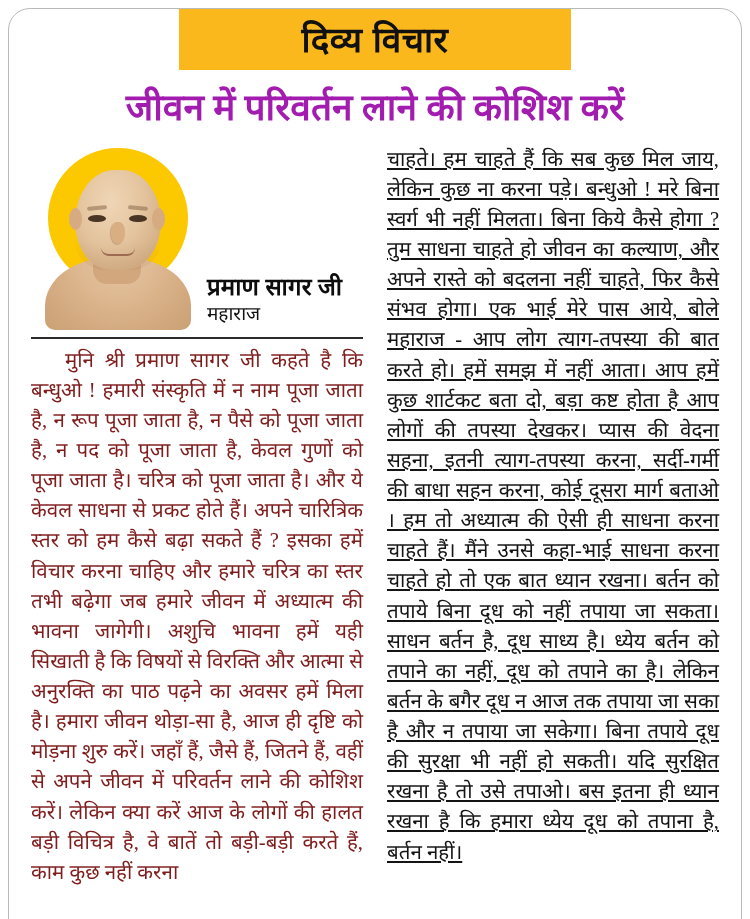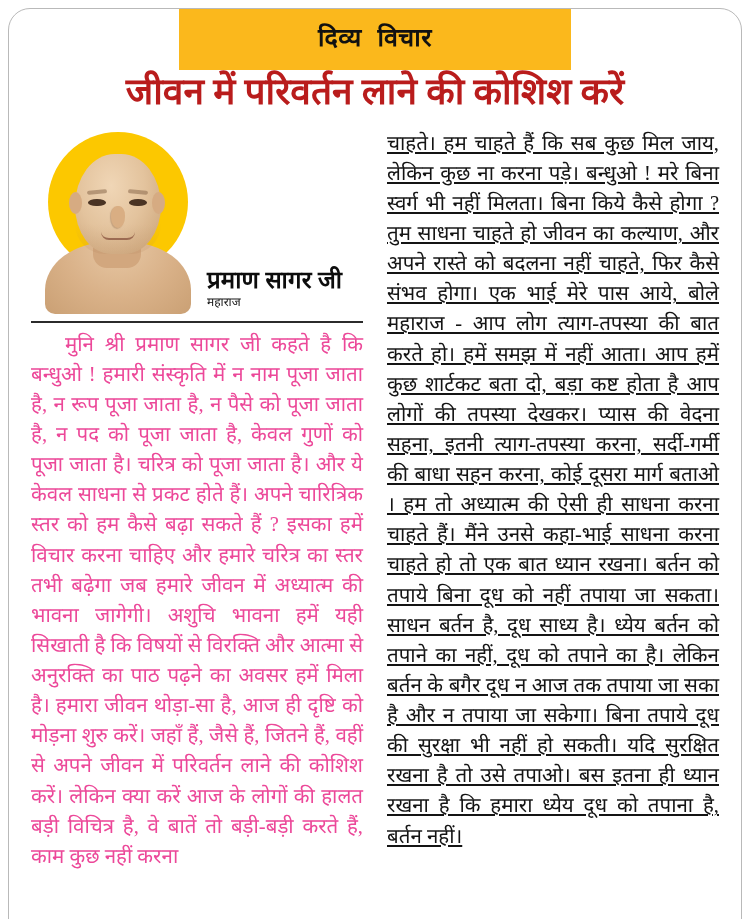--- a/index.html
+++ b/index.html
@@ -36,36 +36,37 @@
   }
   .masthead-banner {
     width: 392px;
     height: 61px;
     background: #fbb81c;
     display: flex;
     align-items: center;
     justify-content: center;
   }
   .masthead-title {
-    font-family: Liberation Mono, monospace;
+    font-family: Liberation Sans, sans-serif;
     font-weight: bold;
-    font-size: 25px;
+    font-size: 35px;
     line-height: 1;
     color: #111111;
     letter-spacing: 0.5px;
   }
 
   
   .headline {
+    margin-top: 16px;
     text-align: center;
     font-family: "Liberation Serif", "DejaVu Serif", serif;
     font-weight: bold;
     font-size: 37px;
     line-height: 1.18;
-    color: #b91c1c;
+    color: #a21caf;
     padding: 0 14px;
     white-space: nowrap;
   }
 
   
   .article-body {
     display: flex;
     margin-top: 14px;
     padding: 0 22px 0 22px;
     gap: 24px;
@@ -205,37 +206,37 @@
     font-size: 20px;
     color: #111111;
   }
   .caption-line-2 {
     font-size: 24px;
     font-weight: bold;
     color: #0d0d0d;
     letter-spacing: 0.2px;
   }
   .caption-line-3 {
-    font-size: 12px;
+    font-size: 19px;
     color: #111111;
   }
 
   .caption-rule {
     border: 0;
     border-top: 2.5px solid #2b2b2b;
     margin: 7px 0 6px 0;
     width: 100%;
   }
 
   
   .body-text {
     font-family: "Liberation Serif", "DejaVu Serif", serif;
     font-size: 20.5px;
     line-height: 1.47;
-    color: #ec4899;
+    color: #7f1d1d;
     text-align: justify;
     text-justify: inter-word;
     hyphens: none;
   }
   .body-text.first-col {
     text-indent: 34px;
   }
   .right-col-text {
     font-family: "Liberation Serif", "DejaVu Serif", serif;
     font-size: 20.5px;

